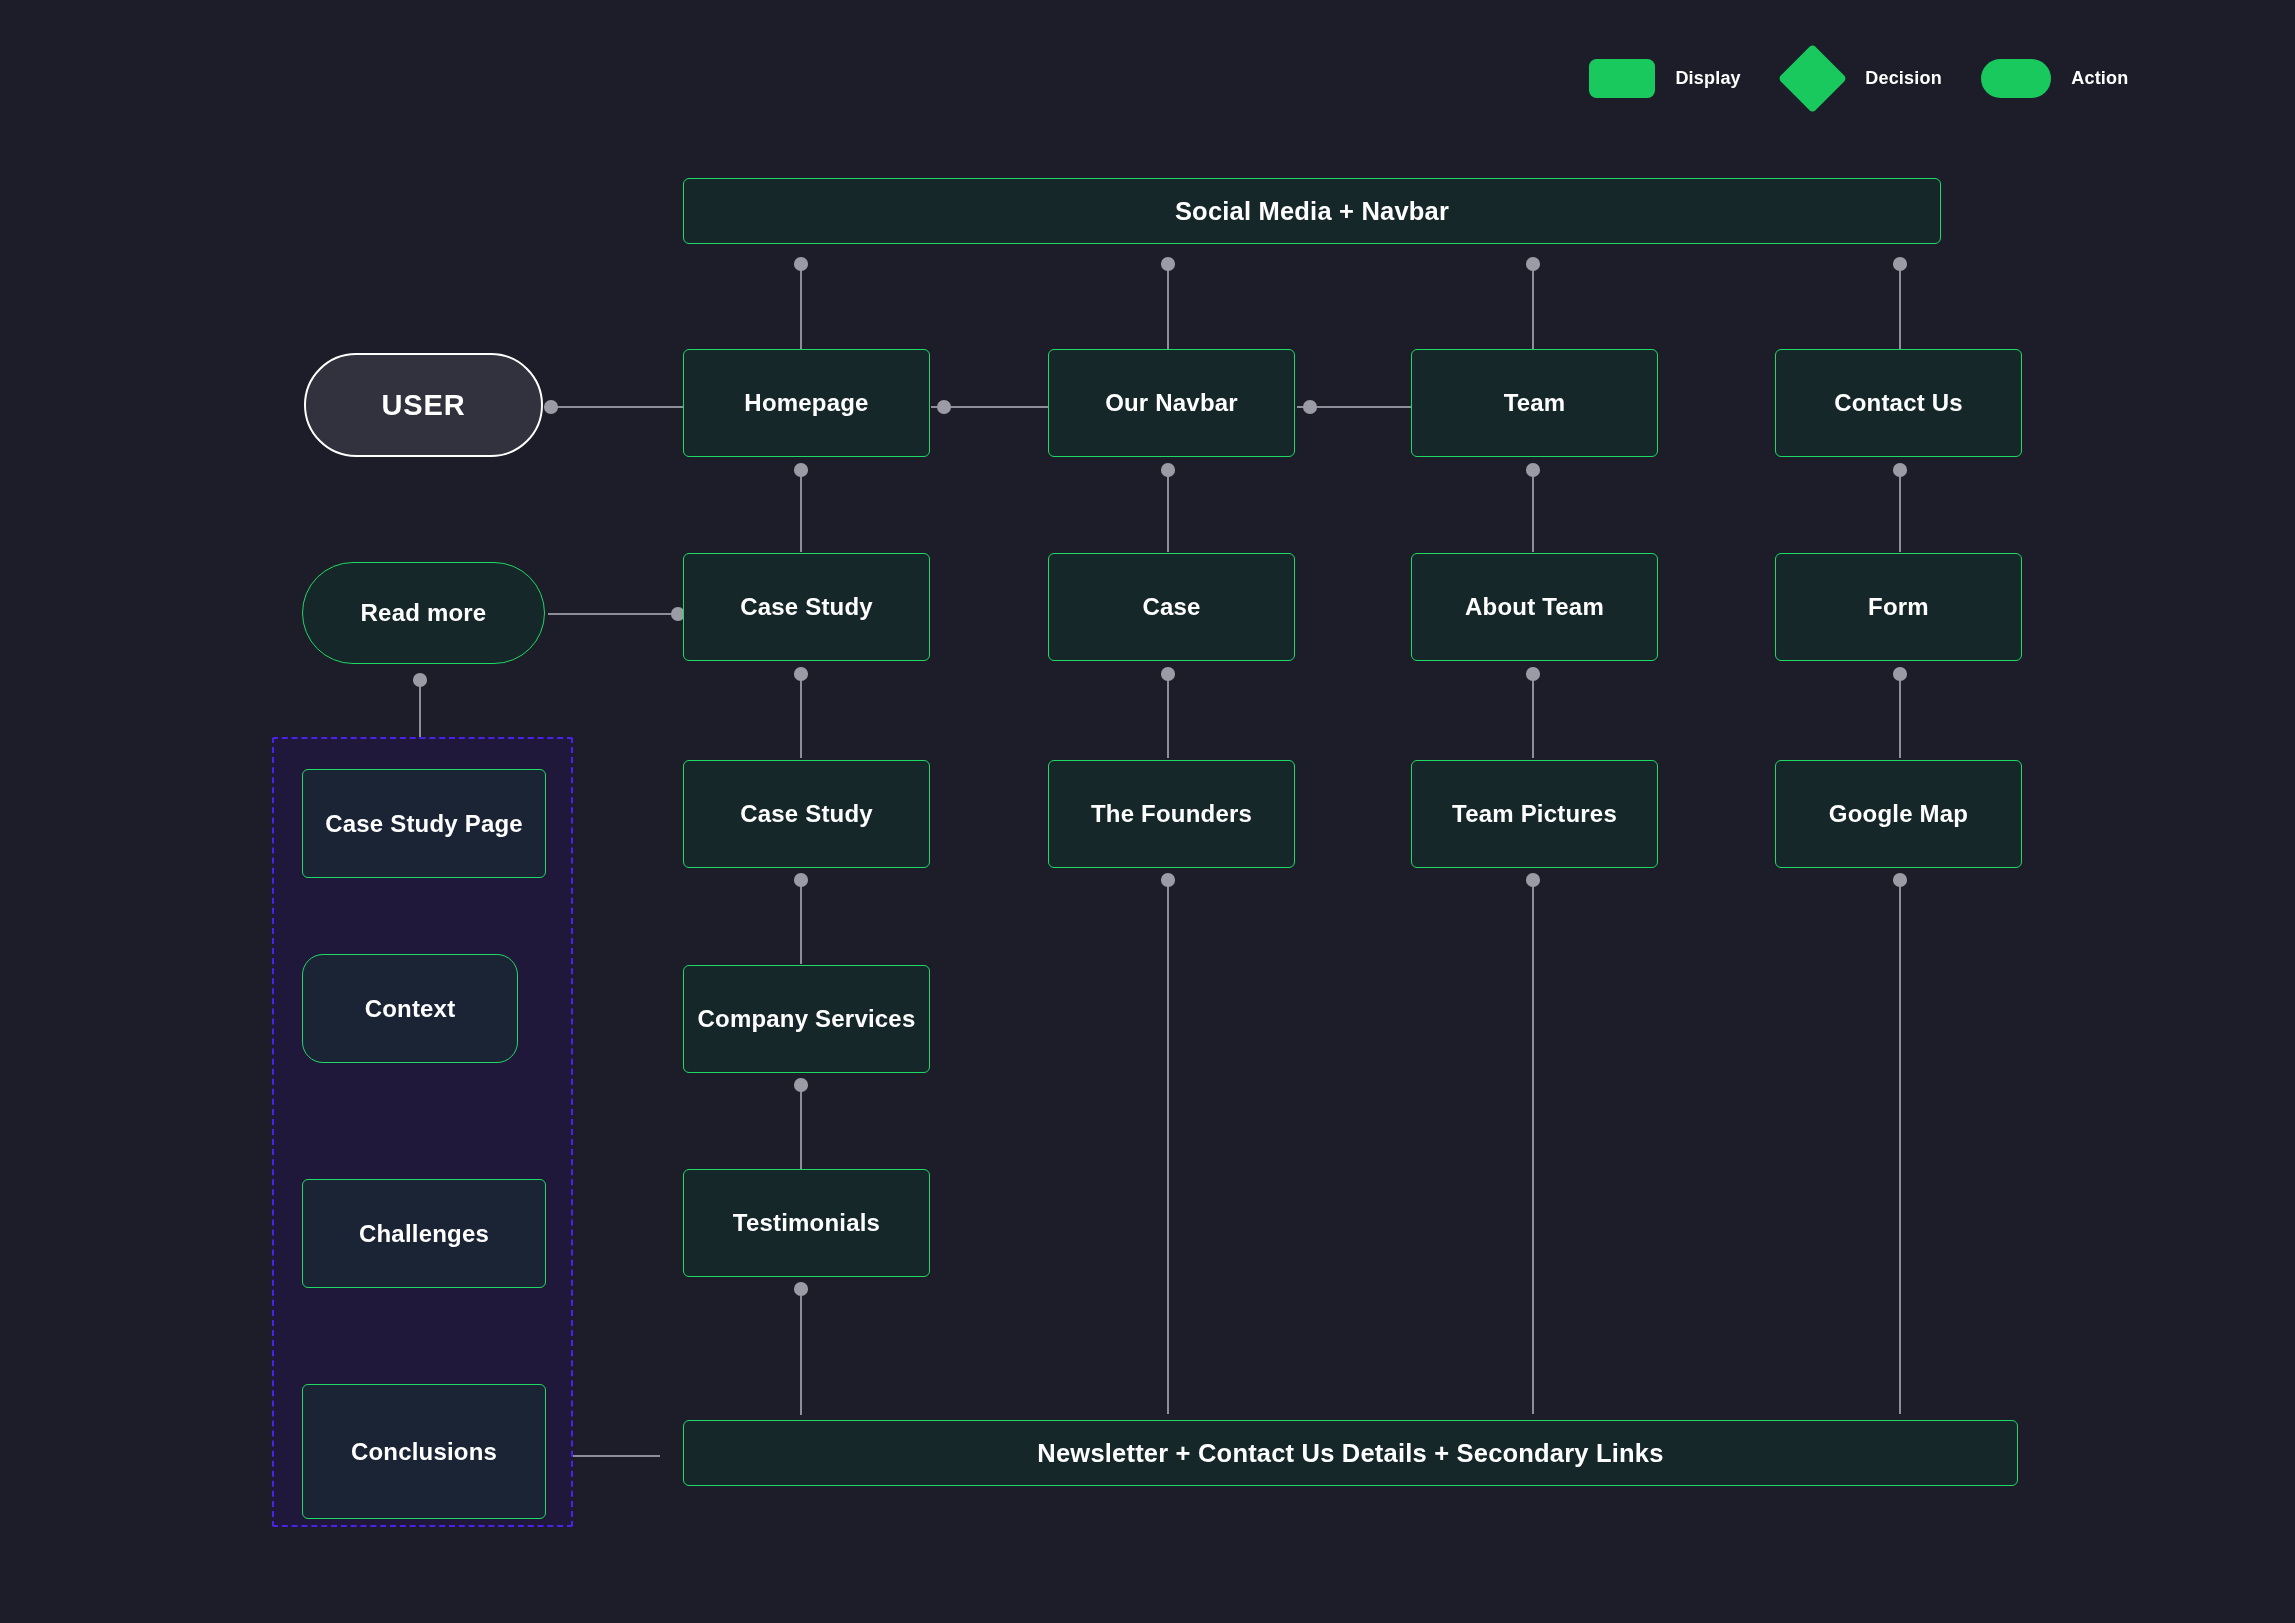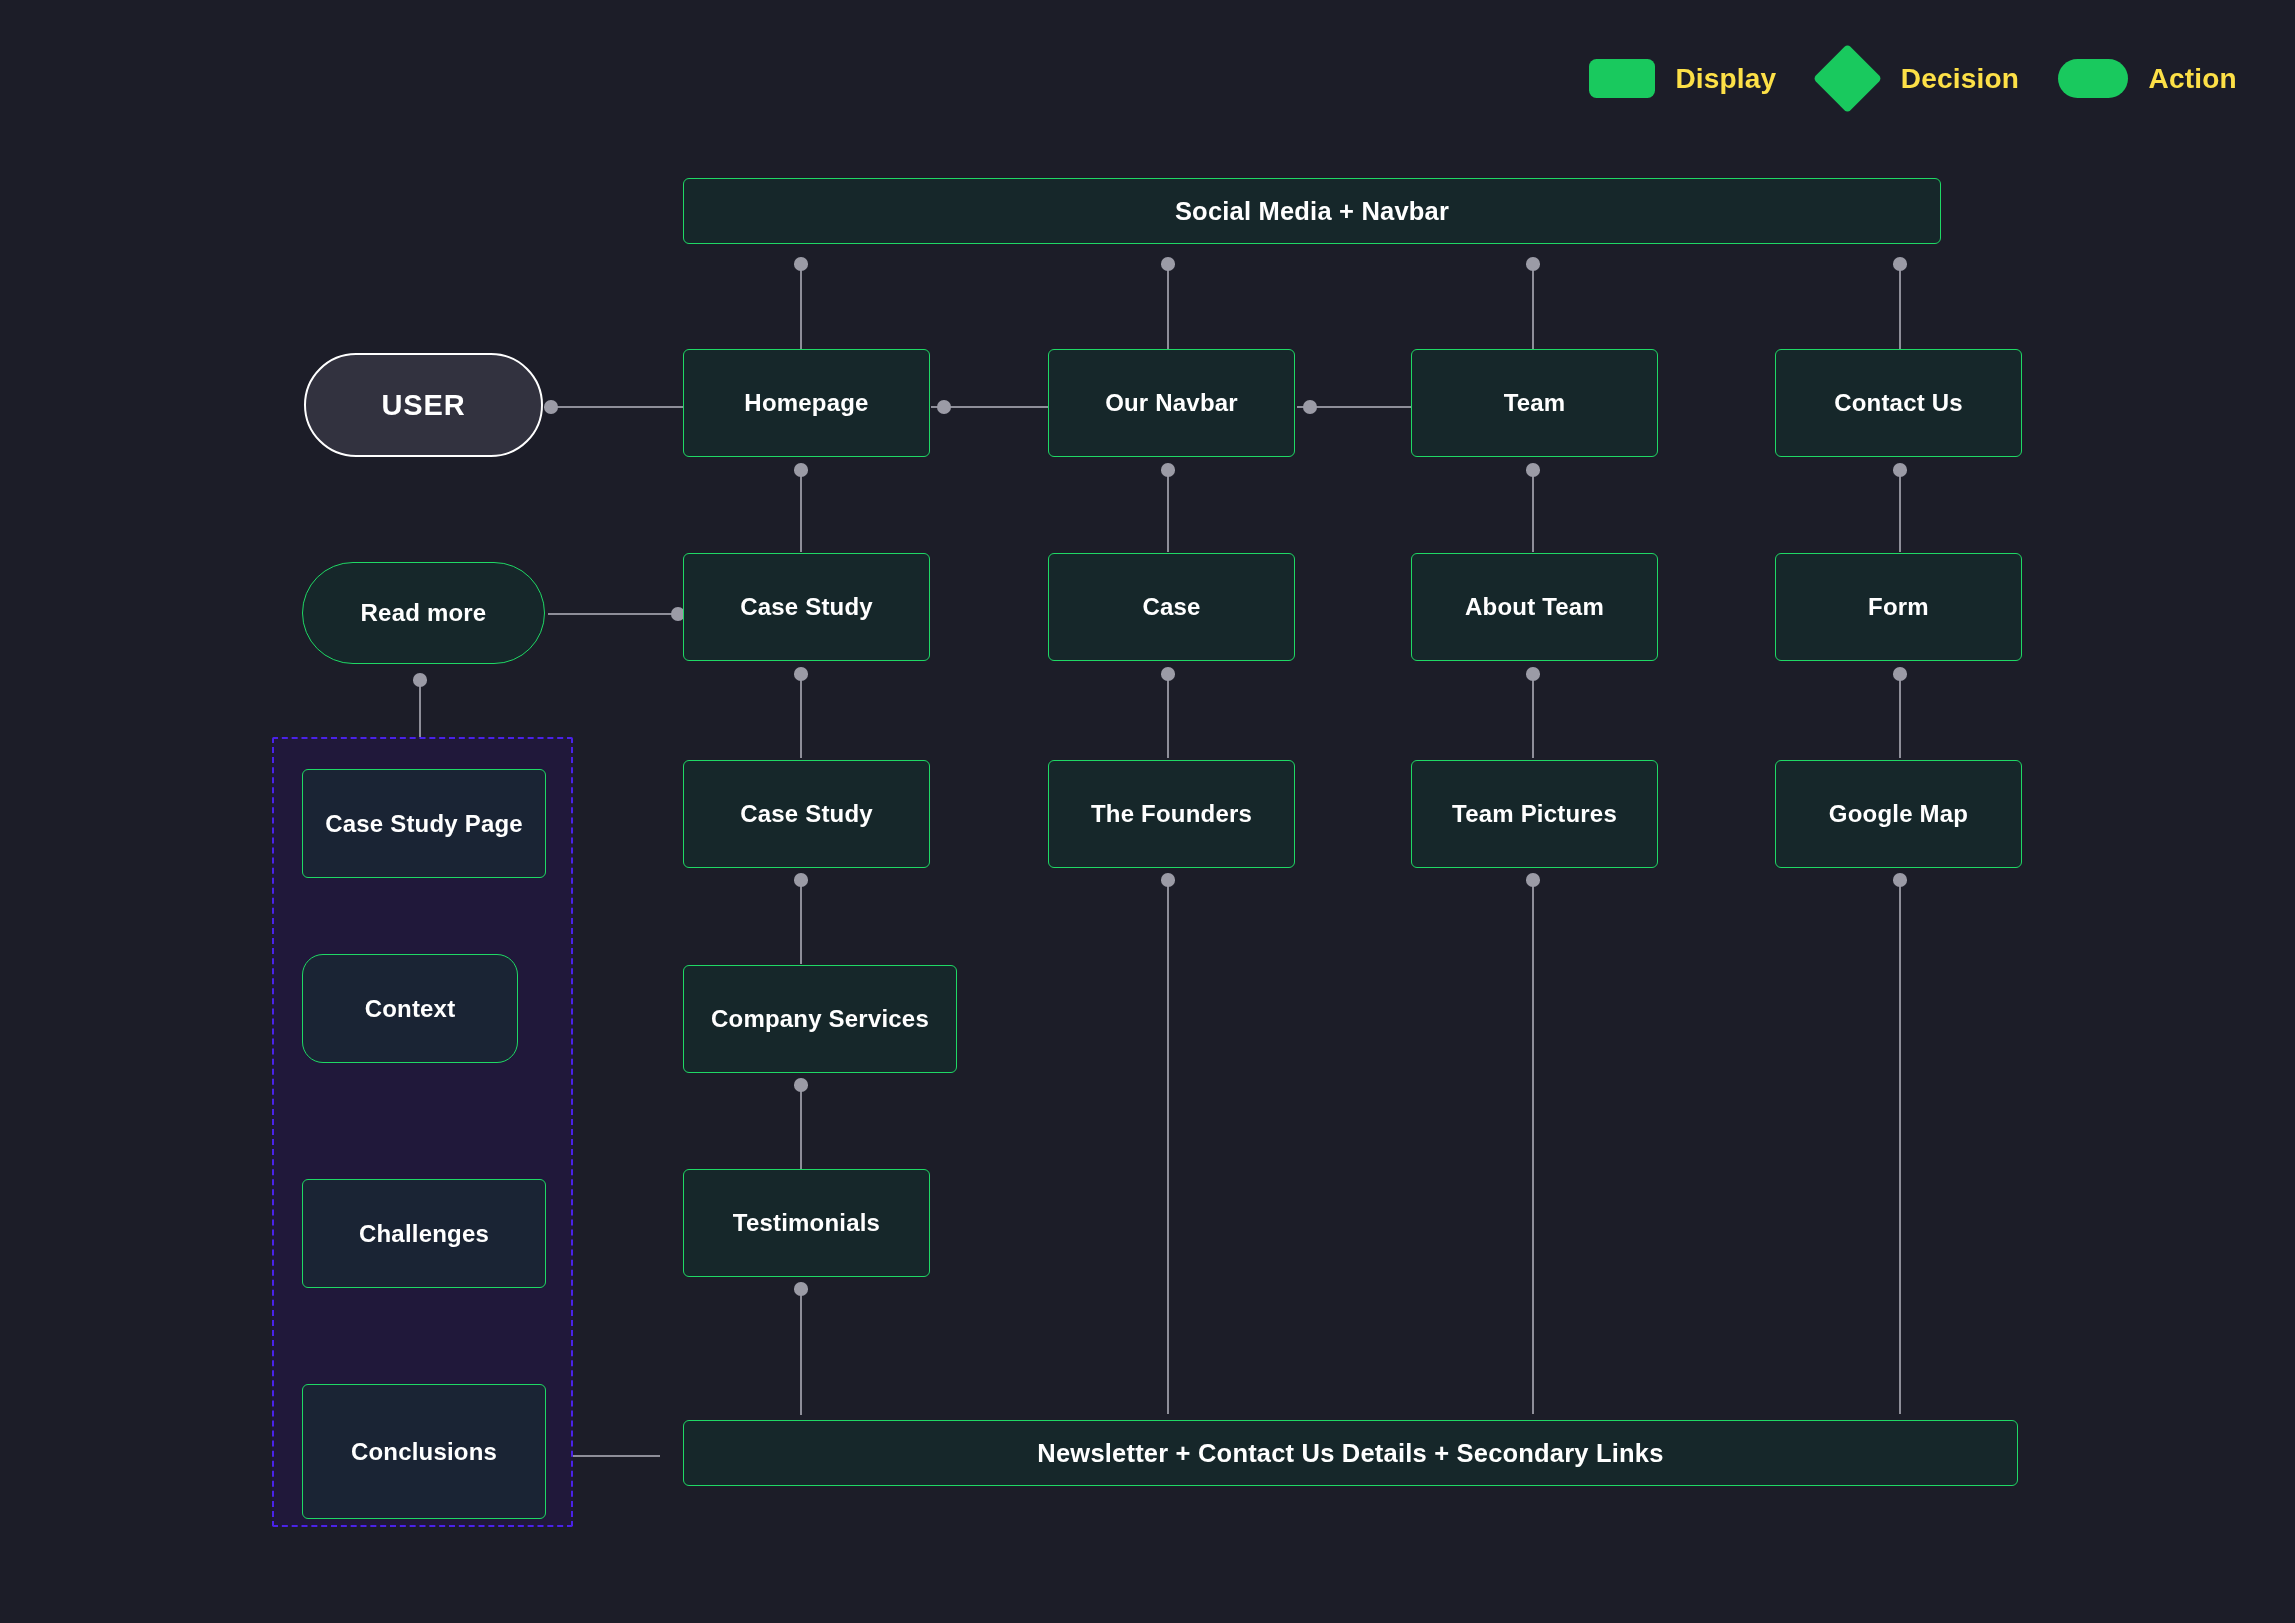--- a/index.html
+++ b/index.html
@@ -26,22 +26,22 @@
     align-items: center;
     gap: 39px;
     height: 59px;
   }
   .legend-item {
     display: flex;
     align-items: center;
     gap: 20.4px;
   }
   .legend-label {
-    color: #fde047;
-    font-size: 28px;
+    color: #ffffff;
+    font-size: 18px;
     font-weight: 700;
     letter-spacing: 0.2px;
     white-space: nowrap;
   }
   .lg-display {
     width: 66px; height: 39px;
     background: #19c95e;
     border-radius: 7.6px;
   }
   .lg-decision {
@@ -220,21 +220,21 @@
   <div class="node" style="left:683px;  top:553px; width:247px; height:108px;">Case Study</div>
   <div class="node" style="left:1048px; top:553px; width:247px; height:108px;">Case</div>
   <div class="node" style="left:1411px; top:553px; width:247px; height:108px;">About Team</div>
   <div class="node" style="left:1775px; top:553px; width:247px; height:108px;">Form</div>
 
   <div class="node" style="left:683px;  top:760px; width:247px; height:108px;">Case Study</div>
   <div class="node" style="left:1048px; top:760px; width:247px; height:108px;">The Founders</div>
   <div class="node" style="left:1411px; top:760px; width:247px; height:108px;">Team Pictures</div>
   <div class="node" style="left:1775px; top:760px; width:247px; height:108px;">Google Map</div>
 
-  <div class="node" style="left:683px;  top:965px; width:274px; height:108px;">Company Services</div>
+  <div class="node" style="left:683px;  top:965px; width:247px; height:108px;">Company Services</div>
   <div class="node" style="left:683px;  top:1169px; width:247px; height:108px;">Testimonials</div>
 
   <div class="node ingroup" style="left:302px; top:769px;  width:244px; height:109px;">Case Study Page</div>
   <div class="node ingroup" style="left:302px; top:954px; width:216px; height:109px;border-radius:21px;">Context</div>
   <div class="node ingroup" style="left:302px; top:1179px; width:244px; height:109px;">Challenges</div>
   <div class="node ingroup" style="left:302px; top:1384px; width:244px; height:135px;">Conclusions</div>
 
   <div class="node bar" style="left:683px; top:1420px; width:1335px; height:66px;">Newsletter + Contact Us Details + Secondary Links</div>
 
 </div>

